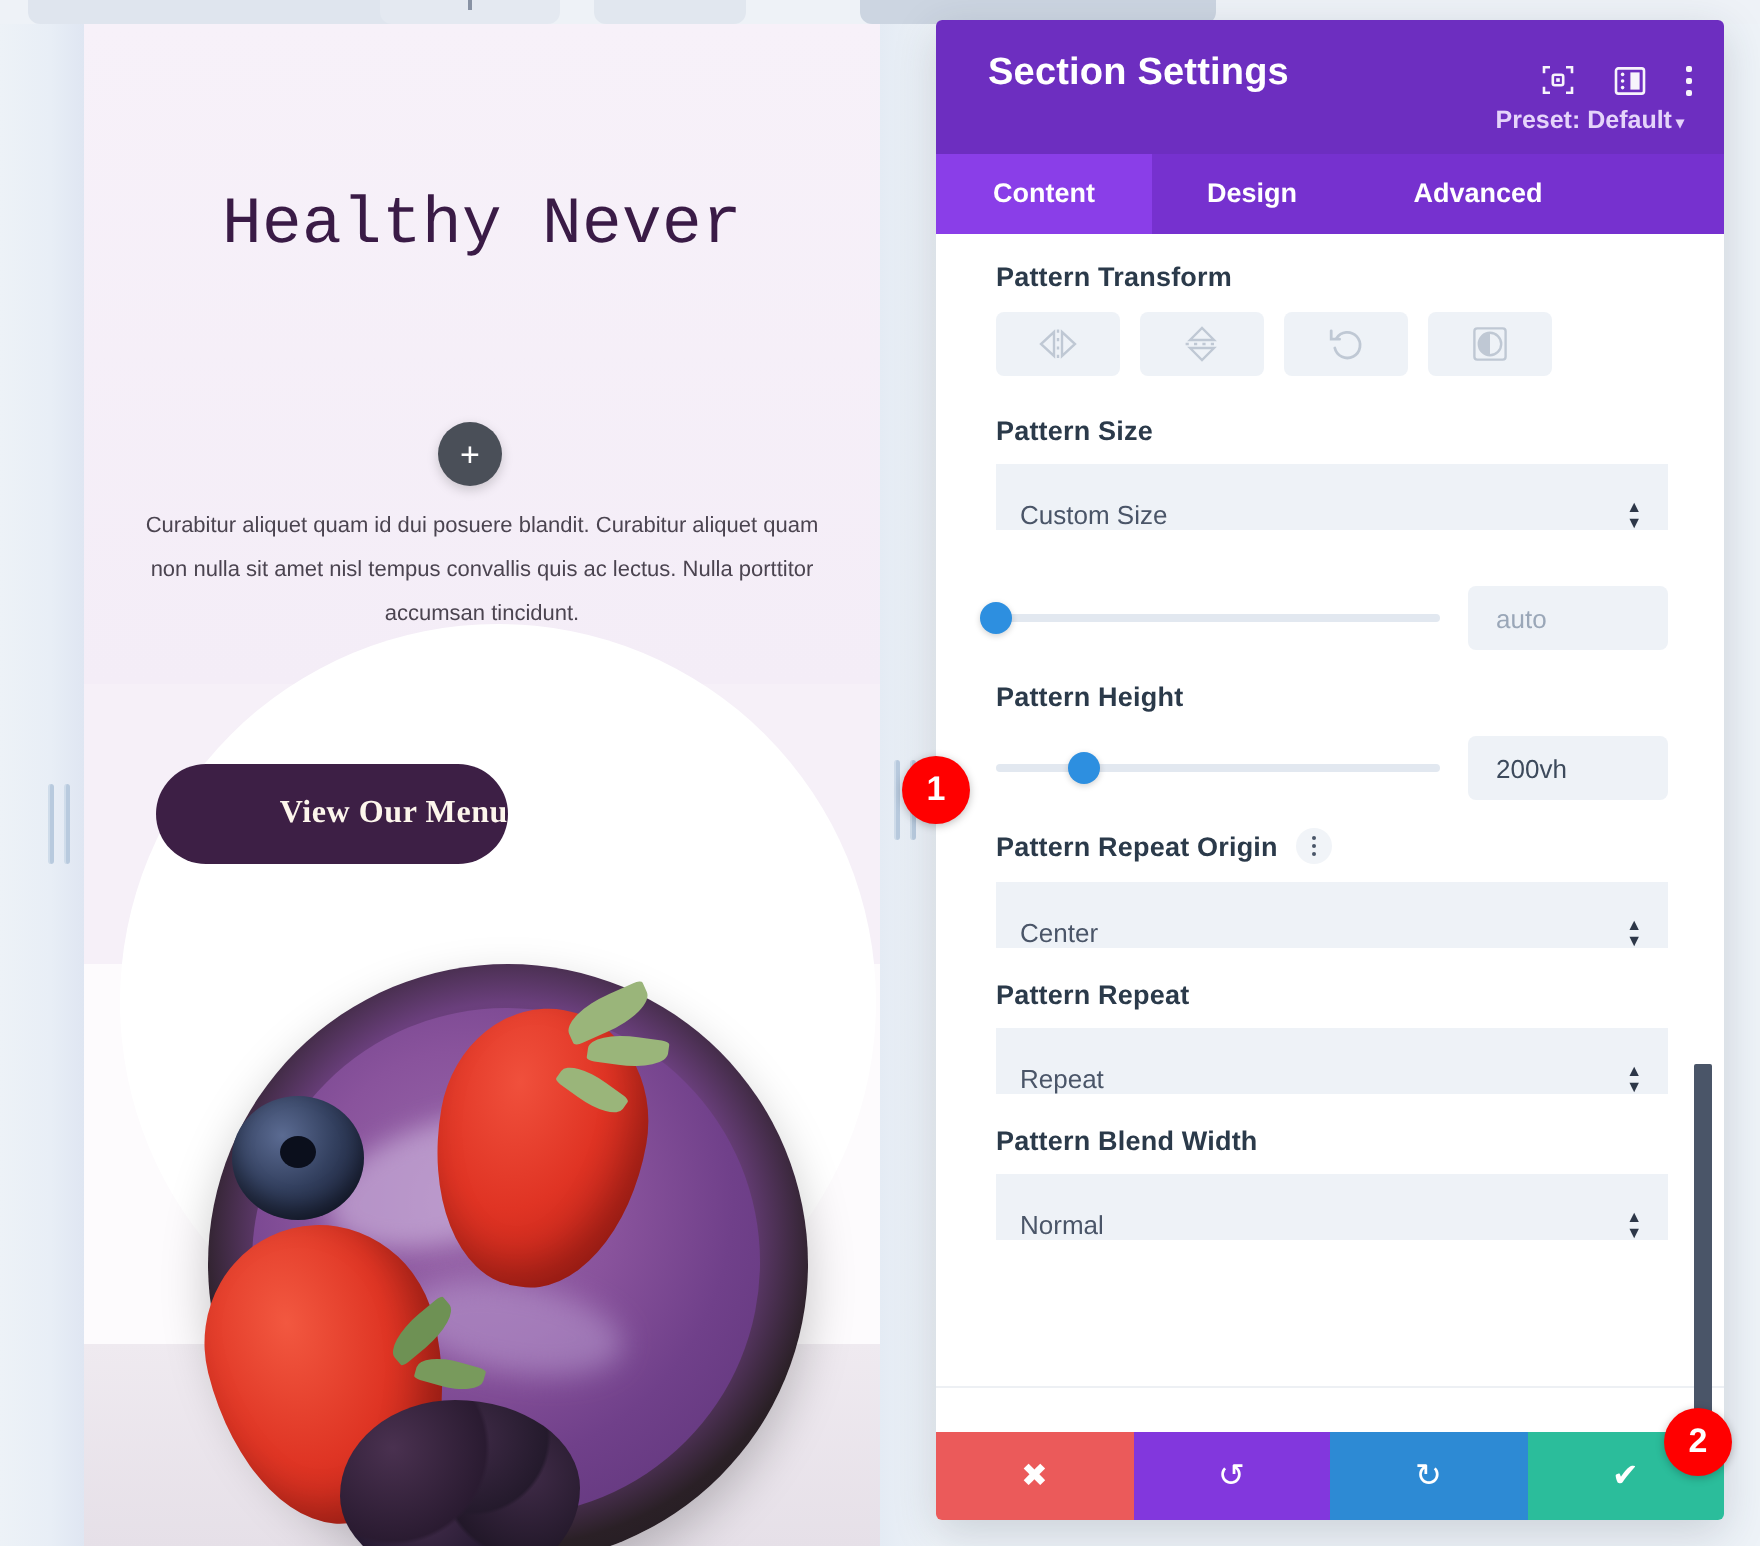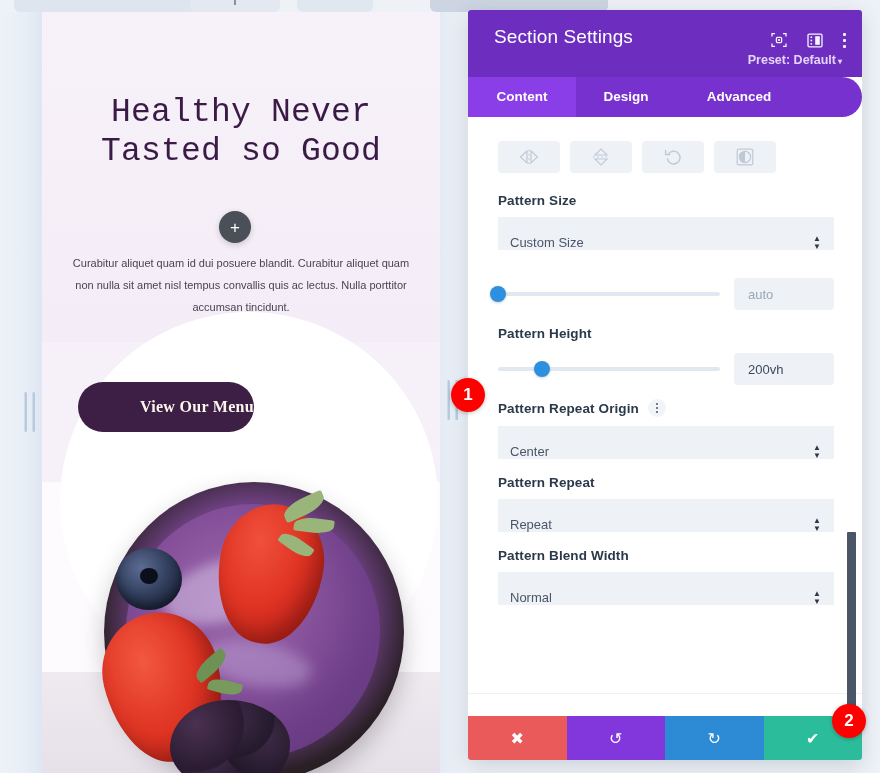--- a/index.html
+++ b/index.html
@@ -192,36 +192,36 @@
     box-shadow: 0 6px 22px rgba(40,50,70,.18);
     overflow: hidden;
     display: flex; flex-direction: column;
   }
   .panel-header {
     background: #6d2ec0;
     padding: 16px 20px 10px 26px;
     position: relative; flex: none;
   }
   .panel-title {
-    color: #ffffff; font-size: 19px; font-weight: 400; letter-spacing: .1px;
+    color: #ffffff; font-size: 19px; font-weight: 700; letter-spacing: .1px;
   }
   .panel-preset {
     color: #e5d4fa; font-size: 12.5px; font-weight: 700; margin-top: 5px; text-align: right;
   }
   .panel-preset .caret { font-size: 8px; margin-left: 2px; }
   .header-icons {
     position: absolute; right: 16px; top: 22px;
     display: flex; align-items: center; gap: 20px;
   }
   .hicon { color: #fff; opacity: .95; display: flex; cursor: pointer; }
   .dots-v { display:flex; flex-direction:column; gap:3px; align-items:center; }
   .dots-v i { width: 3px; height: 3px; background: #fff; display:block; border-radius:1px; }
 
   .tabs {
-    display: flex; background: #7631cf; flex: none; border-radius: 20px;
+    display: flex; background: #7631cf; flex: none;
   }
   .tab {
     padding: 12px 0 13px 0; text-align: center;
     color: #ffffff; font-size: 13.5px; font-weight: 700;
     cursor: pointer;
   }
   .tab.t-content  { width: 108px; background: #8a3ee8; }
   .tab.t-design   { width: 100px; }
   .tab.t-advanced { width: 126px; }
 
@@ -342,21 +342,20 @@
   <div class="preview-wrap">
     <div class="preview-gutter-l"></div>
     <div class="preview-gutter-r"></div>
 
     <div class="site-canvas">
       <div class="hero-white-base"></div>
       <div class="hero-circle"></div>
 
       <div class="hero-title">
         <div>Healthy Never</div>
-        <div>Tasted so Good</div>
       </div>
 
       <div class="plus-btn">
         <span>+</span>
       </div>
 
       <div class="hero-body">Curabitur aliquet quam id dui posuere blandit. Curabitur aliquet quam non nulla sit amet nisl tempus convallis quis ac lectus. Nulla porttitor accumsan tincidunt.</div>
 
       <div class="menu-btn">
         <span>View Our Menu</span>
@@ -427,20 +426,21 @@
 
     <div class="tabs">
       <div class="tab t-content">Content</div>
       <div class="tab t-design">Design</div>
       <div class="tab t-advanced">Advanced</div>
     </div>
 
     <div class="panel-body">
 
       <div class="field">
+        <div class="flabel">Pattern Transform</div>
         <div class="transform-row">
           <div class="tbtn">
             <svg width="22" height="16" viewBox="0 0 22 16" fill="none" stroke="#9aa7b8" stroke-width="1.2">
               <path d="M9 2 L2.5 8 L9 14 Z"></path>
               <path d="M13 2 L19.5 8 L13 14 Z"></path>
               <path d="M11 .8v1.6M11 5v1.6M11 9.2v1.6M11 13.4V15" stroke-dasharray="1.6 1.6"></path>
             </svg>
           </div>
           <div class="tbtn">
             <svg width="18" height="20" viewBox="0 0 18 20" fill="none" stroke="#9aa7b8" stroke-width="1.2">

